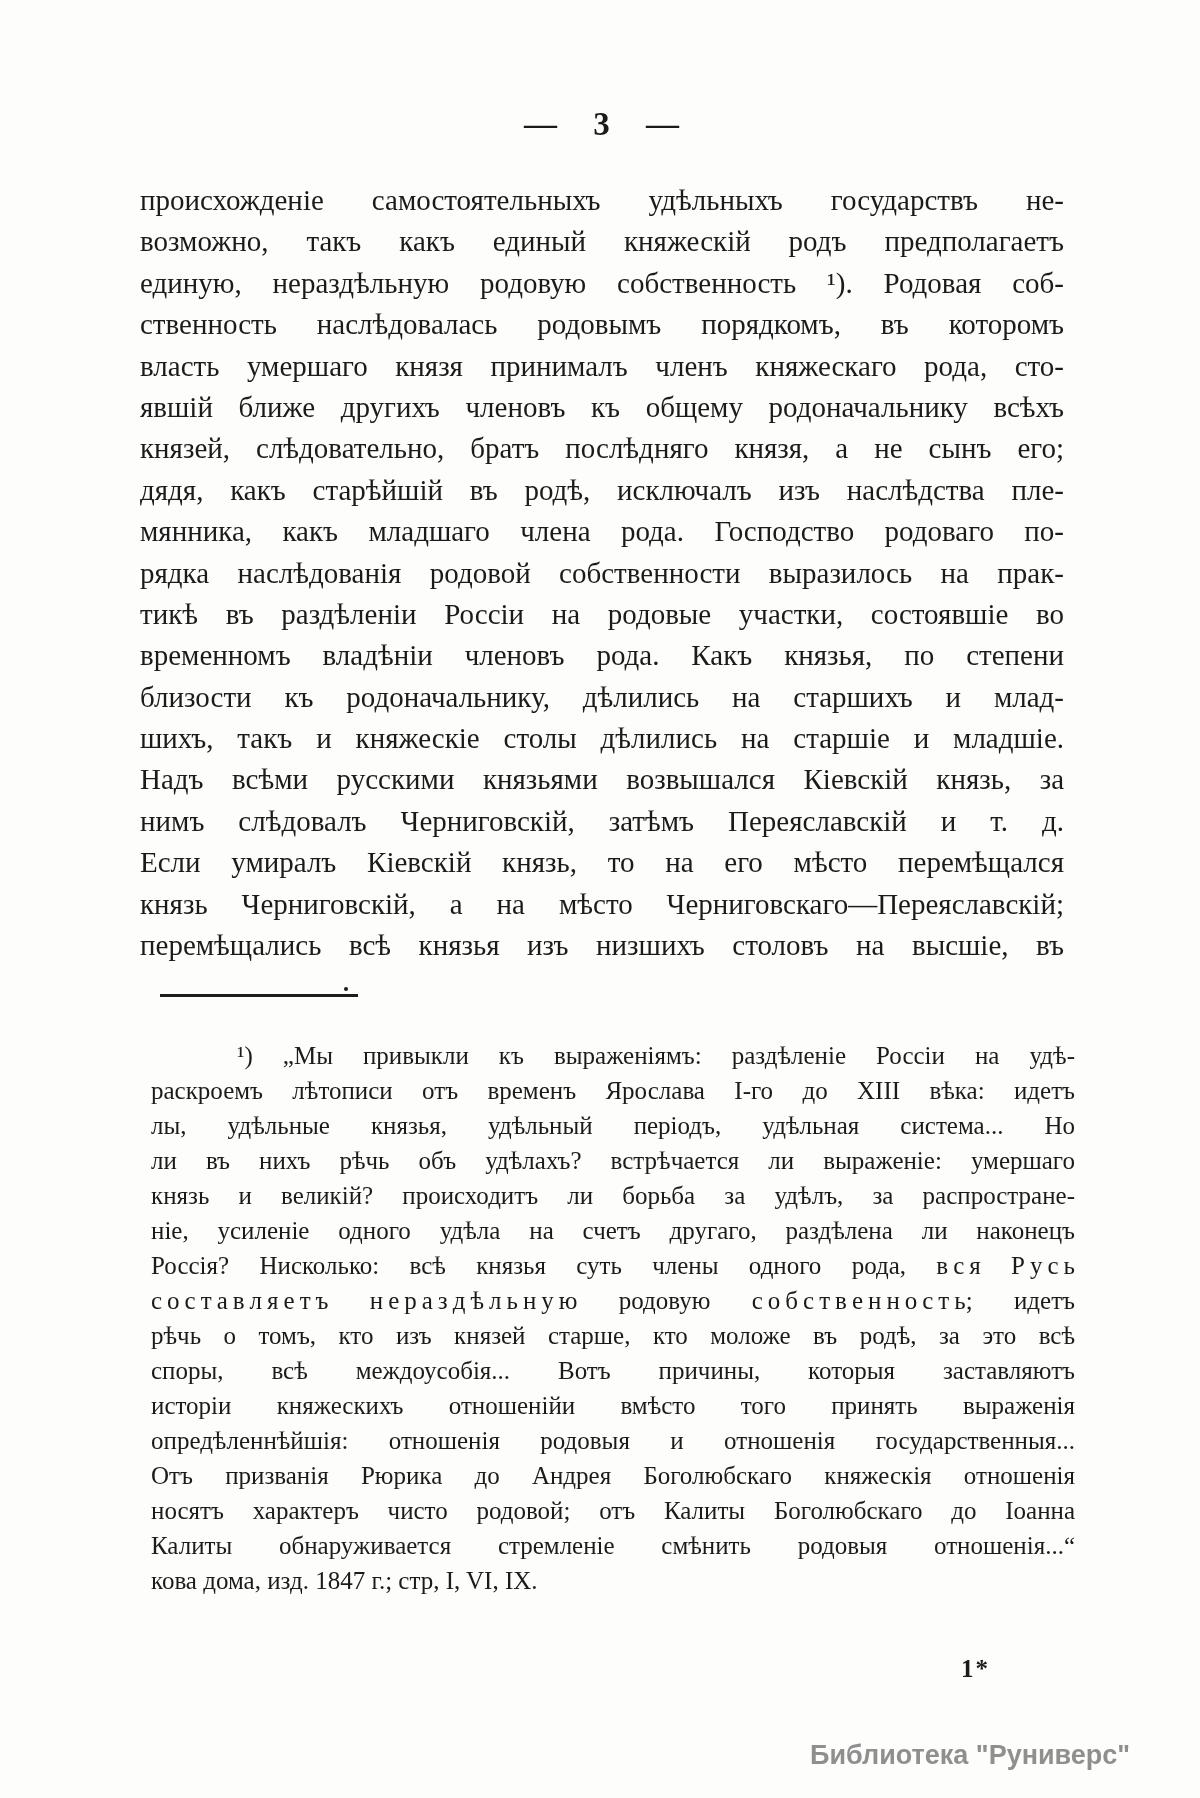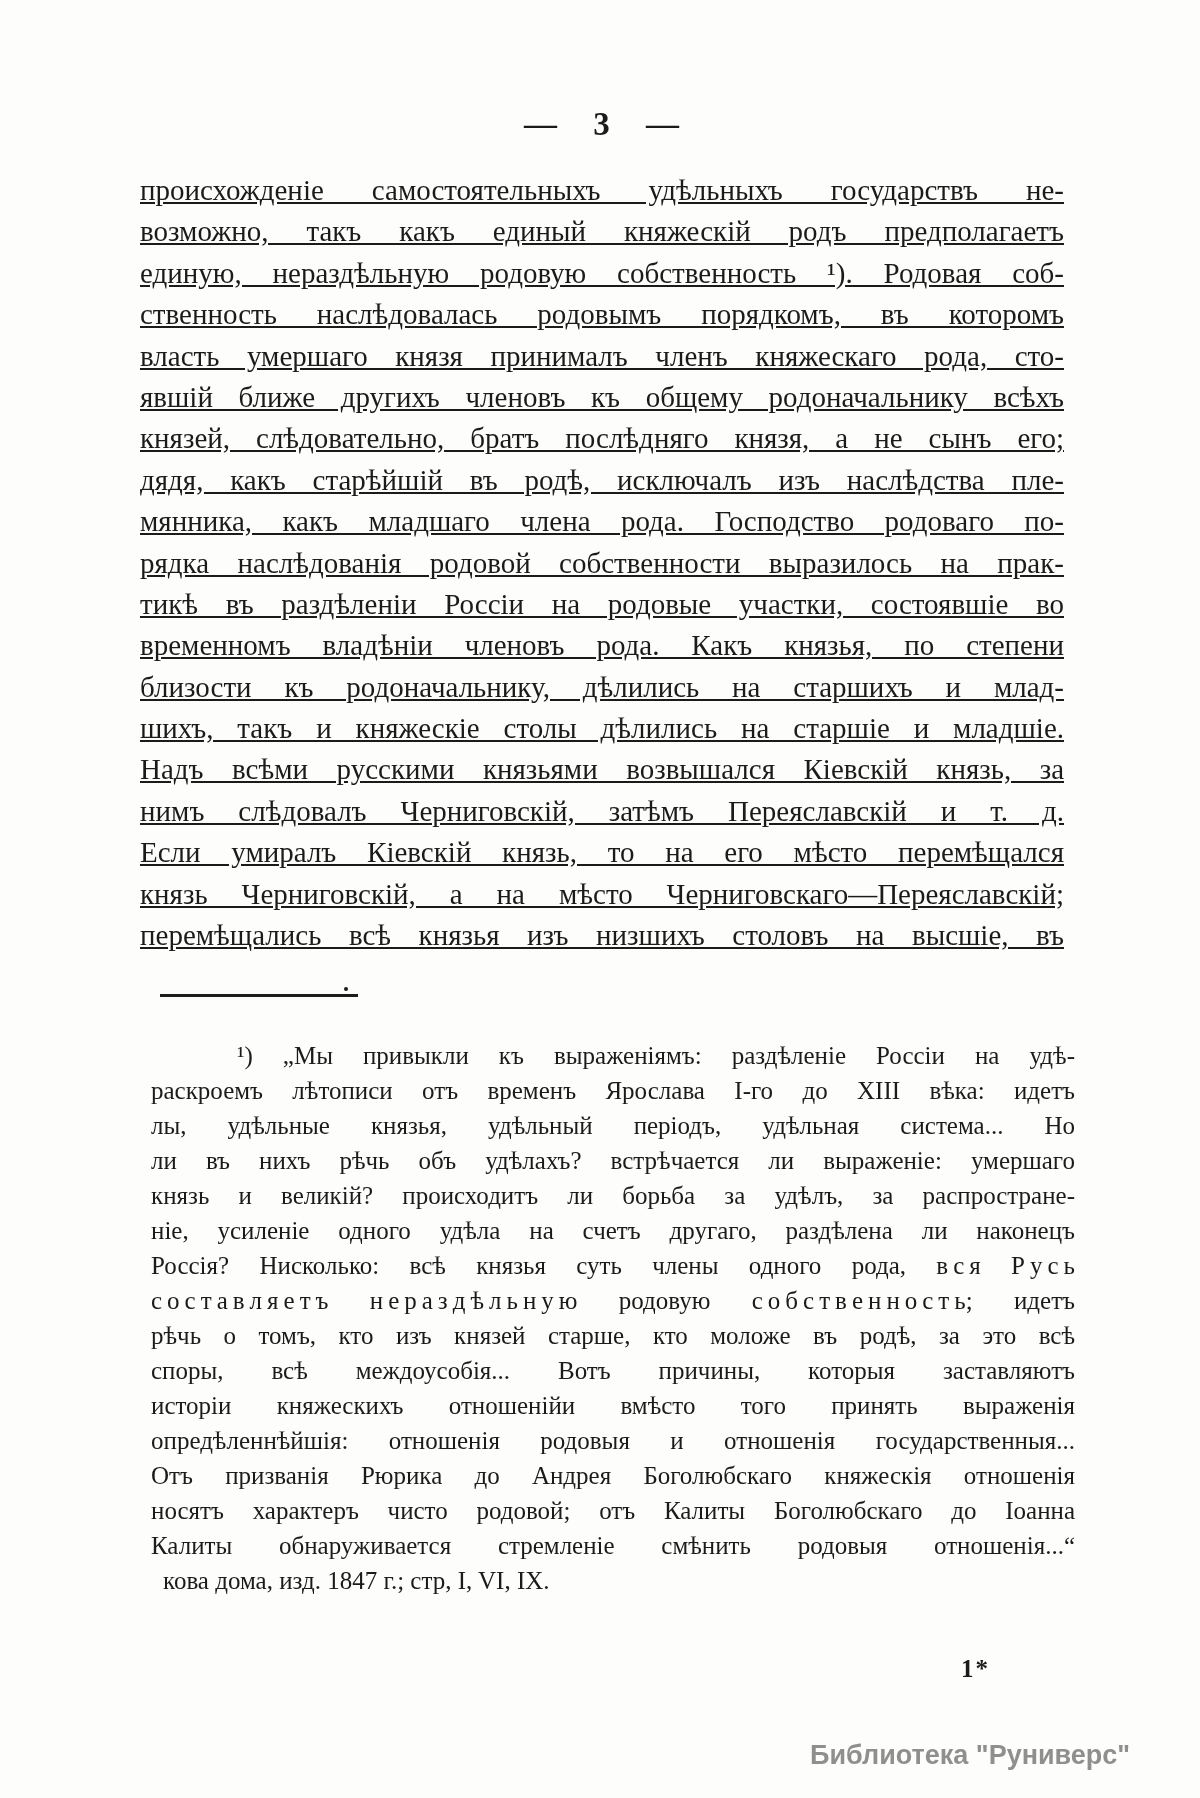--- a/index.html
+++ b/index.html
@@ -11,21 +11,21 @@
     font-family:"Liberation Serif","DejaVu Serif",serif;
     overflow:hidden;
   }
   .pagenum {
     position:absolute; top:106px; left:140px; width:924px;
     text-align:center;
     font-size:33px; font-weight:bold;
     word-spacing:26px;
     letter-spacing:1px;
   }
-  .main { position:absolute; top:170px; left:140px; width:924px;text-decoration:underline; }
+  .main { position:absolute; top:180px; left:140px; width:924px; }
   .main .tline {
     font-size:29px;
     line-height:41.4px; height:41.4px;
     text-align:justify; text-align-last:justify;
     text-justify:inter-word;
     white-space:normal; overflow:hidden;
   }
   .separator {
     position:absolute; top:994px; left:160px; width:198px; height:0;
     border-top:3px solid #1c1c1c;
@@ -36,21 +36,21 @@
   }
   .footnote { position:absolute; top:1038px; left:151px; width:924px; }
   .footnote .tline {
     font-size:25px;
     line-height:35px; height:35px;
     text-align:justify; text-align-last:justify;
     text-justify:inter-word;
     white-space:normal; overflow:hidden;
   }
   .footnote .fn-first { text-indent:86px; }
-  .footnote .fn-last { text-align-last:left;margin-left:12px; }
+  .footnote .fn-last { text-align-last:left; }
   .sig {
     position:absolute; left:961px; top:1655px;
     font-size:25px; font-weight:bold; letter-spacing:2px;
   }
   .watermark {
     position:absolute; left:810px; top:1740px;
     font-family:"Liberation Sans","DejaVu Sans",sans-serif;
     font-size:27px; font-weight:bold;
     color:#8f8f8f;
   }

